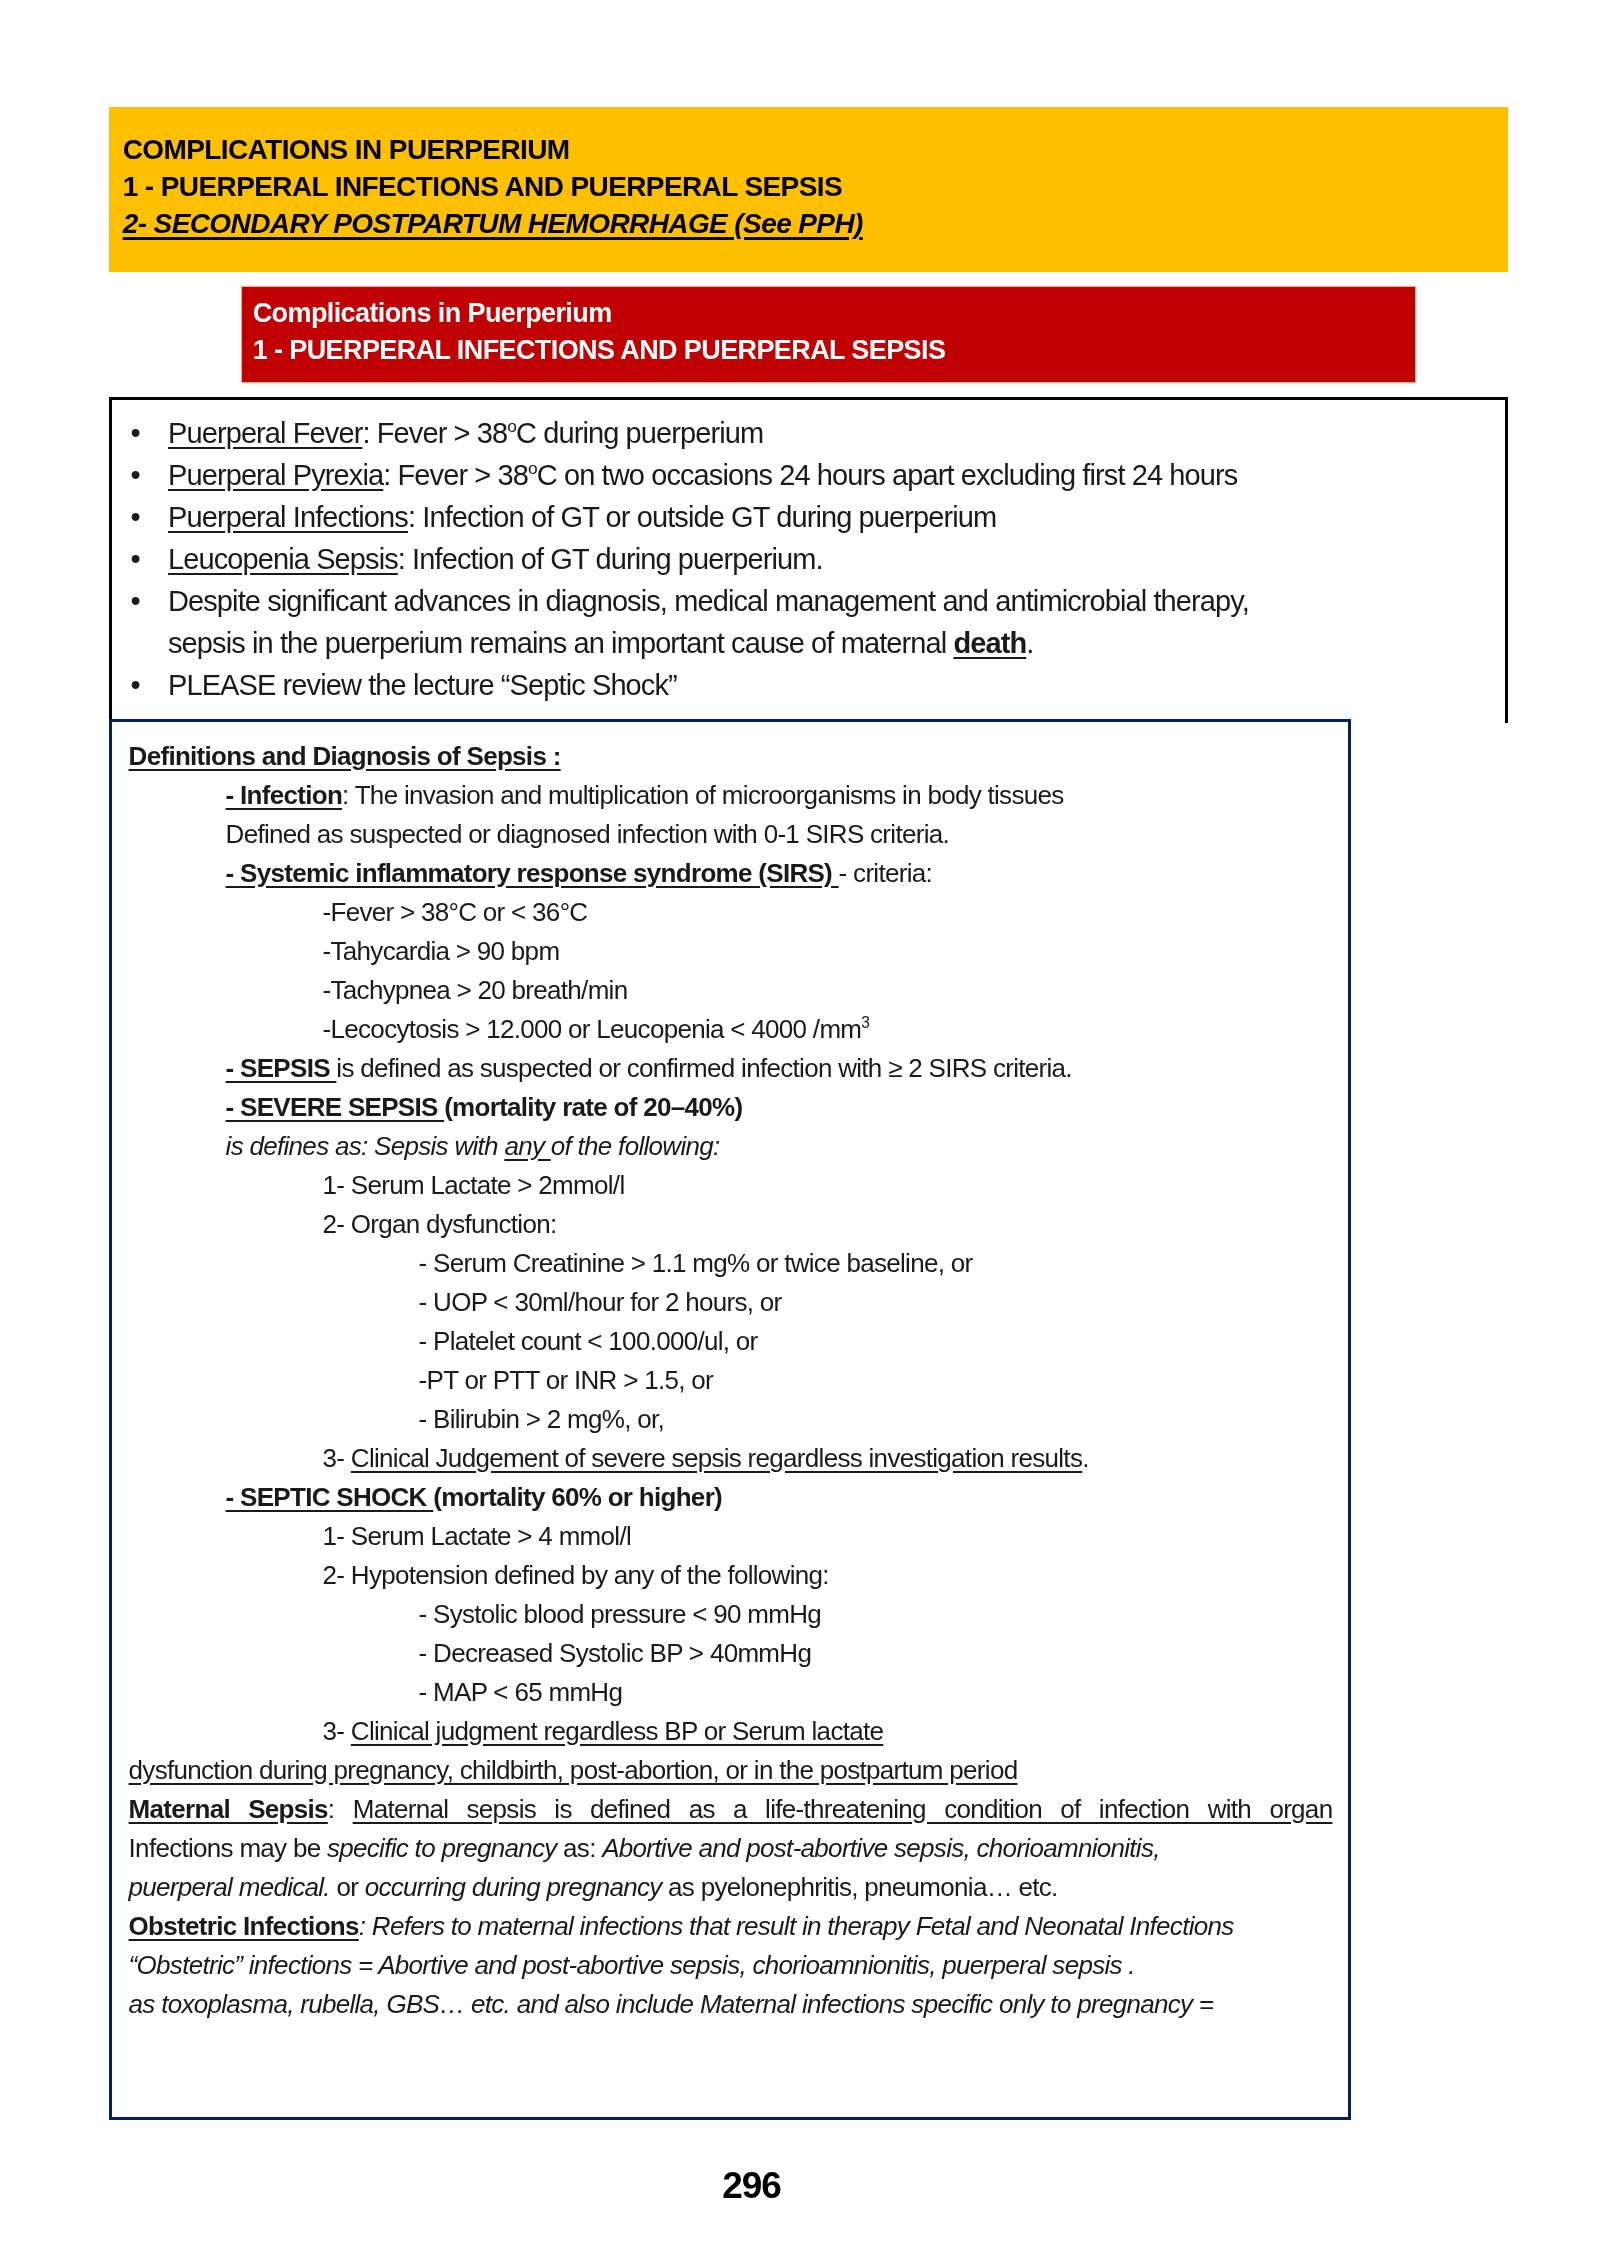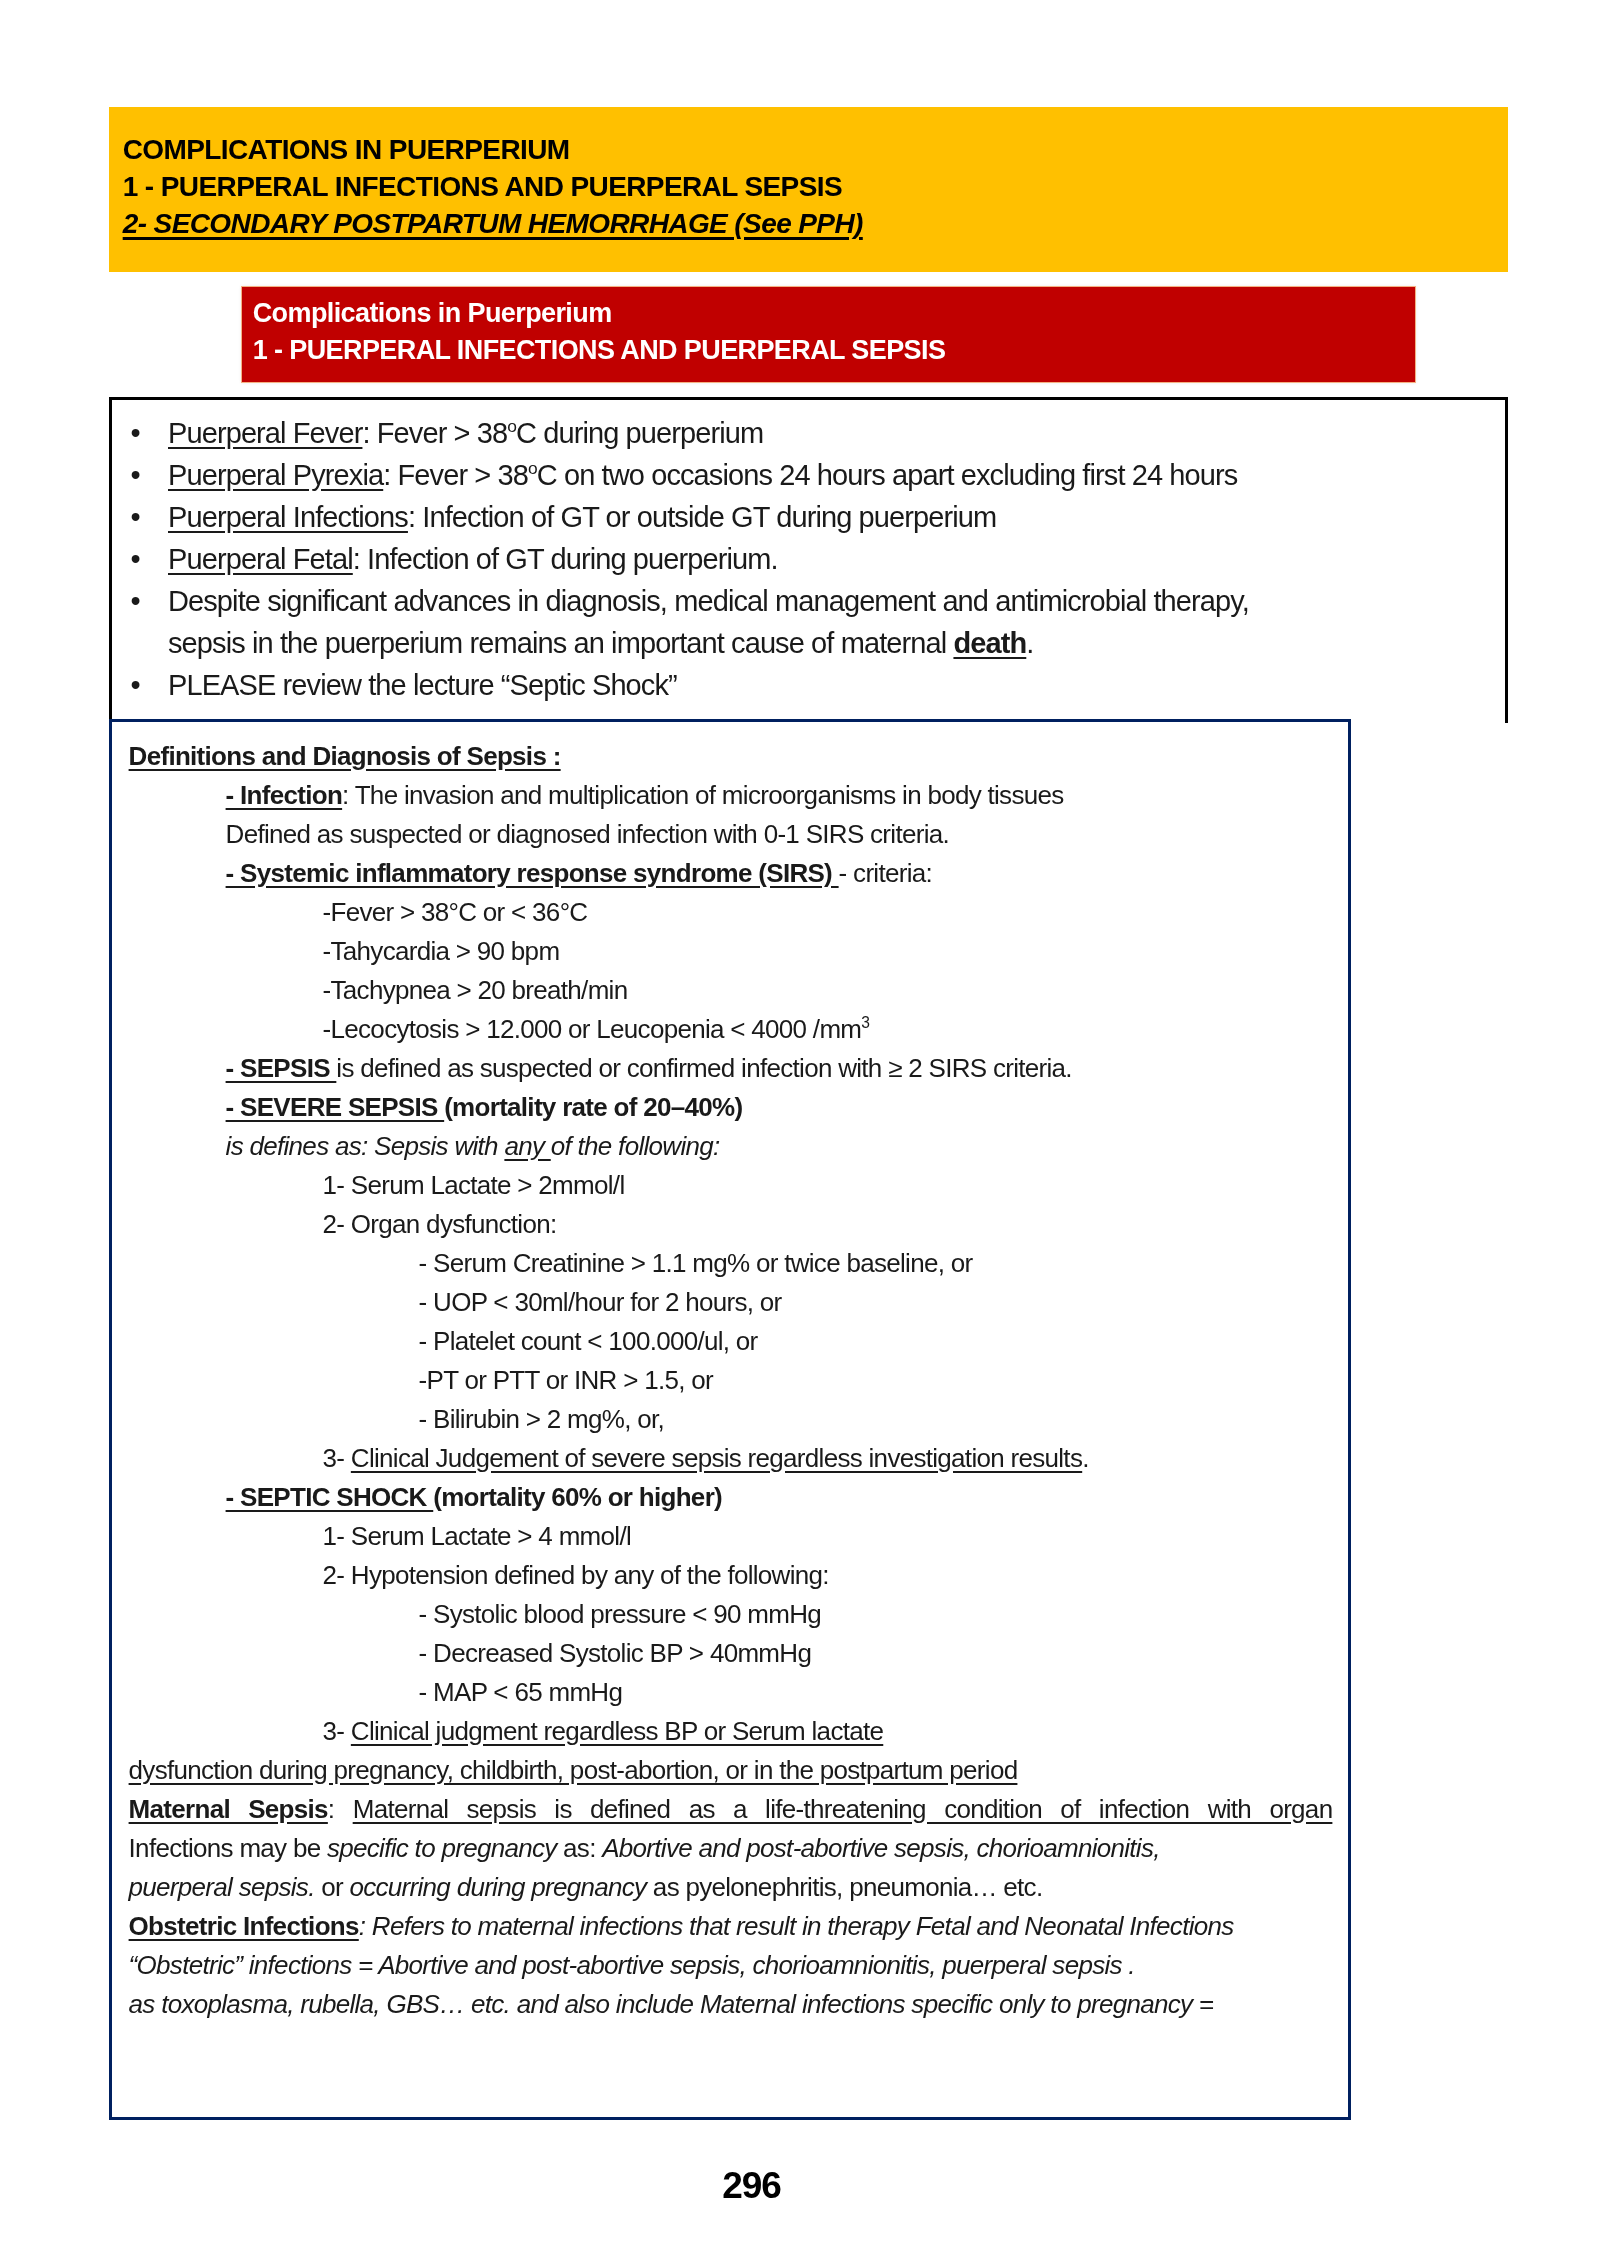--- a/index.html
+++ b/index.html
@@ -56,21 +56,21 @@
     <li>
       <span class="dot">•</span>
       <span class="u">Puerperal Pyrexia</span><span>: </span><span>Fever &gt; 38</span><sup>o</sup><span>C on two occasions 24 hours apart excluding first 24 hours</span>
     </li>
     <li>
       <span class="dot">•</span>
       <span class="u">Puerperal Infections</span><span>: </span><span>Infection of GT or outside GT during puerperium</span>
     </li>
     <li>
       <span class="dot">•</span>
-      <span class="u">Puerperal Fetal</span><span>: </span><span>Infection of GT during puerperium.</span>
+      <span class="u">Leucopenia Sepsis</span><span>: </span><span>Infection of GT during puerperium.</span>
     </li>
     <li>
       <span class="dot">•</span>
       <div>Despite significant advances in diagnosis, medical management and antimicrobial therapy,</div>
       <div><span>sepsis in the puerperium remains an important cause of maternal </span><span class="b u">death</span><span>.</span></div>
     </li>
     <li>
       <span class="dot">•</span>
       <span>PLEASE review the lecture “Septic Shock”</span>
     </li>
@@ -107,21 +107,21 @@
   <div class="ln l2">2- Hypotension defined by any of the following:</div>
   <div class="ln l3">- Systolic blood pressure &lt; 90 mmHg</div>
   <div class="ln l3">- Decreased Systolic BP &gt; 40mmHg</div>
   <div class="ln l3">- MAP &lt; 65 mmHg</div>
   <div class="ln l2"><span>3- </span><span class="u">Clinical judgment regardless BP or Serum lactate</span></div>
 
   <div class="ln"><span class="u">dysfunction during pregnancy, childbirth, post-abortion, or in the postpartum period</span></div>
   <div class="ln just"><span class="b u">Maternal Sepsis</span><span>: </span><span class="u">Maternal sepsis is defined as a life-threatening condition of infection with organ</span></div>
 
   <div class="ln"><span>Infections may be </span><span class="i">specific to pregnancy</span><span> as: </span><span class="i">Abortive and post-abortive sepsis, chorioamnionitis,</span></div>
-  <div class="ln"><span class="i">puerperal sepsis.</span><span> or </span><span class="i">occurring during pregnancy</span><span> as pyelonephritis, pneumonia… etc.</span></div>
+  <div class="ln"><span class="i">puerperal medical.</span><span> or </span><span class="i">occurring during pregnancy</span><span> as pyelonephritis, pneumonia… etc.</span></div>
 
   <div class="ln"><span class="b u">Obstetric Infections</span><span class="i">: Refers to maternal infections that result in therapy Fetal and Neonatal Infections</span></div>
   <div class="ln i">“Obstetric” infections = Abortive and post-abortive sepsis, chorioamnionitis, puerperal sepsis .</div>
   <div class="ln i">as toxoplasma, rubella, GBS… etc. and also include Maternal infections specific only to pregnancy =</div>
 </div>
 
 <div class="page-num">296</div>
 
 
 </body></html>

